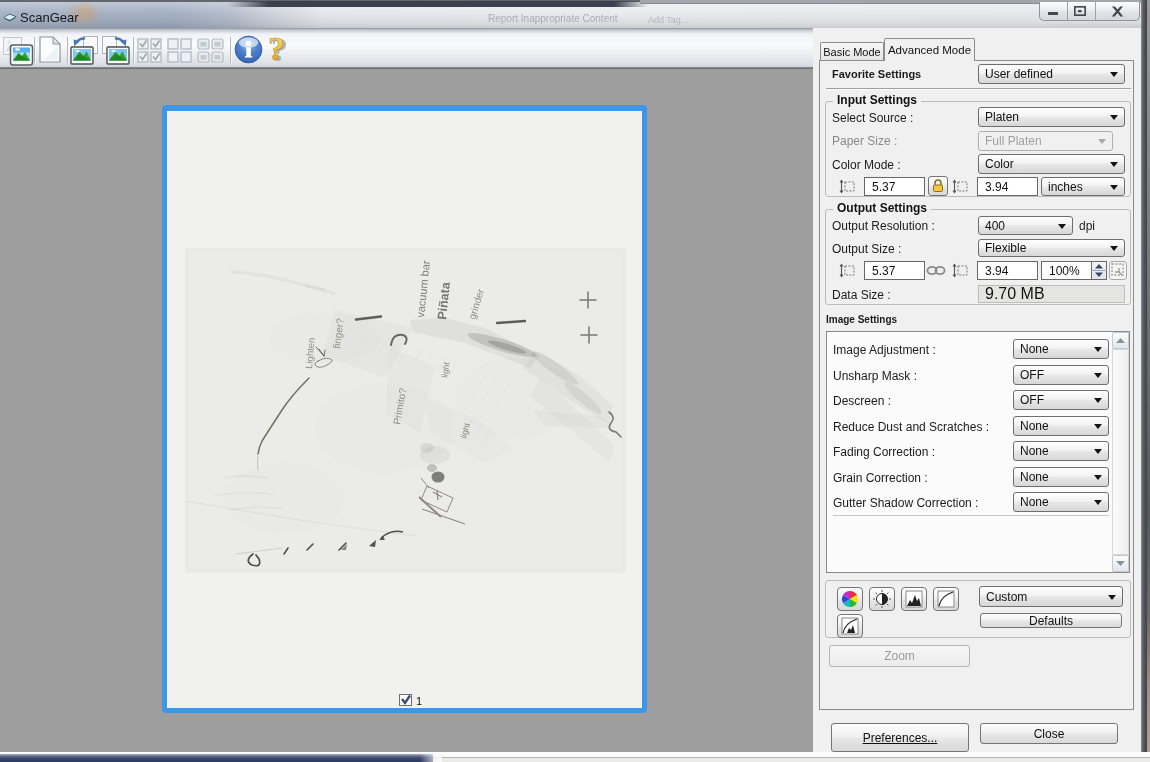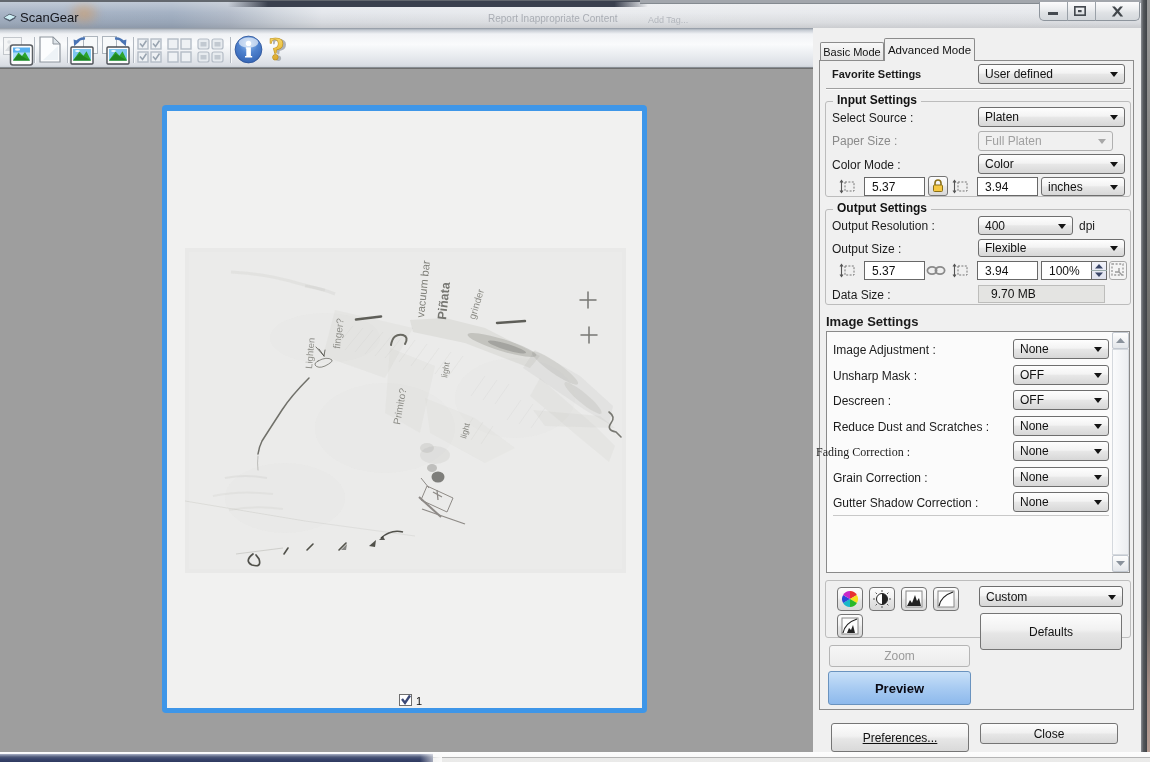--- a/index.html
+++ b/index.html
@@ -350,33 +350,33 @@
   <svg class="abs" style="left:1093px;top:263px;" width="12" height="15" viewBox="0 0 12 15">
     <path d="M6 1 L10 5.5 L2 5.5 Z" fill="#3a4668"></path>
     <path d="M6 14 L10 9.5 L2 9.5 Z" fill="#3a4668"></path>
   </svg>
   <div class="abs" style="left:1109px;top:261px;width:18px;height:19px;border:1px solid #a8a8a8;border-radius:3px;background:#f4f4f4;"></div>
   <svg class="abs" style="left:1111px;top:263px;" width="14" height="15" viewBox="0 0 14 15">
     <rect x="1" y="1" width="11" height="11" fill="none" stroke="#9a9a9a" stroke-width="1.3" stroke-dasharray="2 1.6"></rect>
     <path d="M4 9 L8 9 L8 5 M8 9 L11 12" stroke="#9a9a9a" stroke-width="1.4" fill="none"></path>
   </svg>
   <div class="lbl" style="left:832px;top:288px;">Data Size :</div>
-  <div class="abs" style="left:978px;top:285px;width:127px;height:18px;background:#e4e4e2;border:1px solid #bdbdbb;font-size:12px;color:#111;display:flex;align-items:center;padding-left:12px;">9.70 MB</div>
-
-  <div class="lbl bold" style="left:826px;top:314px;font-size:13px;">Image Settings</div>
+  <div class="abs" style="left:978px;top:285px;width:147px;height:18px;background:#e4e4e2;border:1px solid #bdbdbb;font-size:16px;color:#111;display:flex;align-items:center;padding-left:6px;">9.70 MB</div>
+
+  <div class="lbl bold" style="left:826px;top:314px;font-size:10px;">Image Settings</div>
   <div class="abs" style="left:826px;top:331px;width:304px;height:242px;background:#fbfbfb;border:1px solid #8a8a8a;"></div>
   <div class="lbl" style="left:833px;top:343px;">Image Adjustment :</div>
   <div class="combo" style="left:1013px;top:339px;width:96px;height:20px;">None<span class="arr"></span></div>
   <div class="lbl" style="left:833px;top:369px;">Unsharp Mask :</div>
   <div class="combo" style="left:1013px;top:365px;width:96px;height:20px;">OFF<span class="arr"></span></div>
   <div class="lbl" style="left:833px;top:394px;">Descreen :</div>
   <div class="combo" style="left:1013px;top:390px;width:96px;height:20px;">OFF<span class="arr"></span></div>
   <div class="lbl" style="left:833px;top:420px;">Reduce Dust and Scratches :</div>
   <div class="combo" style="left:1013px;top:416px;width:96px;height:20px;">None<span class="arr"></span></div>
-  <div class="lbl" style="left:816px;top:445px;font-family:Liberation Serif, serif;">Fading Correction :</div>
+  <div class="lbl" style="left:833px;top:445px;">Fading Correction :</div>
   <div class="combo" style="left:1013px;top:441px;width:96px;height:20px;">None<span class="arr"></span></div>
   <div class="lbl" style="left:833px;top:471px;">Grain Correction :</div>
   <div class="combo" style="left:1013px;top:467px;width:96px;height:20px;">None<span class="arr"></span></div>
   <div class="lbl" style="left:833px;top:496px;">Gutter Shadow Correction :</div>
   <div class="combo" style="left:1013px;top:492px;width:96px;height:20px;">None<span class="arr"></span></div>
   <div class="abs" style="left:833px;top:515px;width:276px;height:1px;background:#c8c8c8;"></div>
 
   <div class="abs" style="left:1112px;top:332px;width:17px;height:240px;background:#f0f0f0;"></div>
   <div class="abs" style="left:1112px;top:332px;width:17px;height:17px;border:1px solid #c2c8d0;border-radius:2px;background:linear-gradient(#fdfdfd,#e3e6ea);"></div>
   <svg class="abs" style="left:1115px;top:337px;" width="11" height="7" viewBox="0 0 11 7">
@@ -425,24 +425,23 @@
     <rect x="1" y="1" width="16" height="16" fill="#fdfdfd" stroke="#888" stroke-width="1"></rect>
     <path d="M2 16 Q4 6 16 2" fill="none" stroke="#222" stroke-width="1.3"></path>
   </svg>
   <div class="btn" style="left:837px;top:614px;width:26px;height:24px;border-radius:4px;"></div>
   <svg class="abs" style="left:841px;top:617px;" width="18" height="18" viewBox="0 0 18 18">
     <rect x="1" y="1" width="16" height="16" fill="#fdfdfd" stroke="#888" stroke-width="1"></rect>
     <path d="M2 16 Q4 6 16 2" fill="none" stroke="#222" stroke-width="1.2"></path>
     <path d="M6 16 L8 11 L10 13 L12 8 L14 16 Z" fill="#222"></path>
   </svg>
   <div class="combo" style="left:979px;top:586px;width:144px;height:21px;">Custom<span class="arr"></span></div>
-  <div class="btn" style="left:980px;top:613px;width:142px;height:37px;">Defaults</div>
+  <div class="btn" style="left:980px;top:613px;width:142px;height:15px;">Defaults</div>
 
   <div class="btn" style="left:829px;top:645px;width:141px;height:22px;color:#9b9b9b;border-color:#b5b5b5;background:linear-gradient(#f6f6f6,#ececec);">Zoom</div>
-  <div class="abs" style="left:828px;top:671px;width:143px;height:34px;border:1px solid #6a93bf;border-radius:3px;background:linear-gradient(#c8e0f8,#a8cbf2 50%,#8db9ec);font-size:13px;font-weight:bold;color:#0a0a14;display:flex;align-items:center;justify-content:center;">Preview</div>
 
   <div class="btn" style="left:831px;top:723px;width:138px;height:29px;text-decoration:underline;">Preferences...</div>
   <div class="btn" style="left:980px;top:723px;width:138px;height:21px;">Close</div>
 
   <div class="abs" style="left:1141px;top:0;width:6px;height:752px;background:linear-gradient(90deg,#8a8d92,#55585c 40%,#3f4246);"></div>
   <div class="abs" style="left:1147px;top:0;width:3px;height:752px;background:linear-gradient(180deg,#9a9a9a 0%,#72726f 40%,#55585c 68%,#6f6a66 82%,#a78e86 92%,#b49c93 100%);"></div>
   <div class="abs" style="left:433px;top:752px;width:717px;height:10px;background:linear-gradient(180deg,#fdfdfd 0,#fafafa 4.5px,#b4b4b4 5px,#b4b4b4 6px,#ebebea 6.5px,#eaeae9 10px);"></div>
   <div class="abs" style="left:0;top:752px;width:433px;height:10px;background:linear-gradient(180deg,#fefefe 0,#f8f8fa 1.5px,#99a1b8 2.5px,#4d5878 5px,#39446b 7px,#2e3960 10px);"></div>
   <div class="abs" style="left:420px;top:754px;width:22px;height:8px;background:linear-gradient(90deg,rgba(250,250,250,0),#fafafa);"></div>
 </div>

